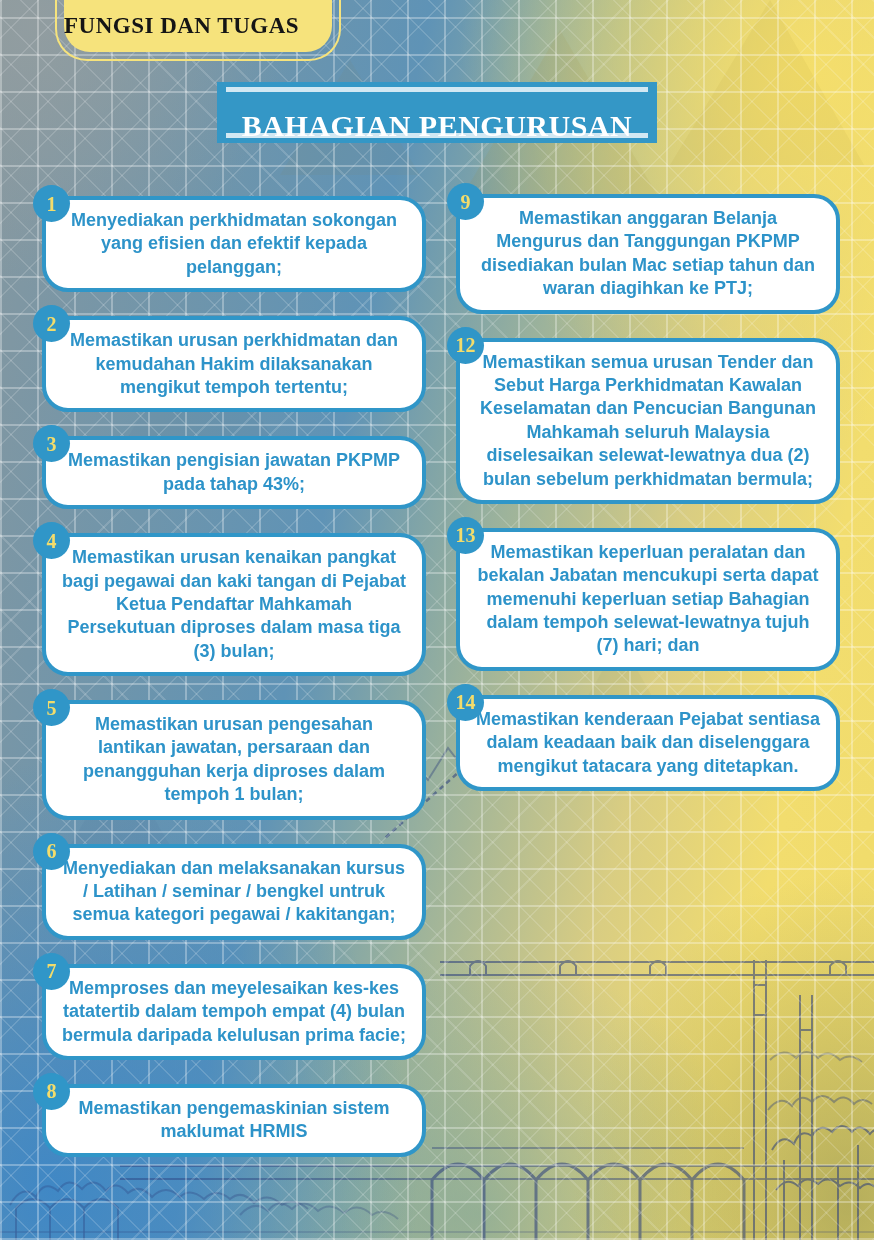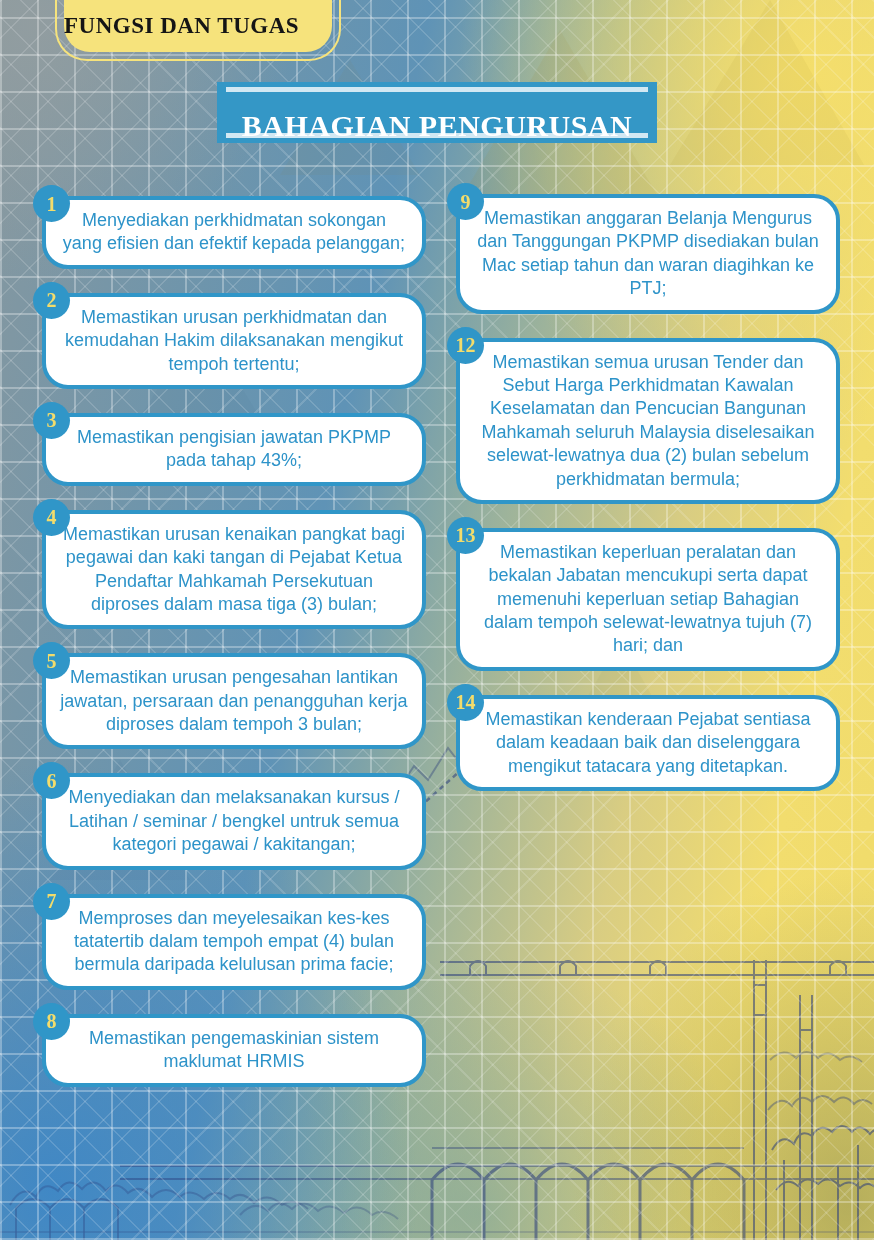--- a/index.html
+++ b/index.html
@@ -70,21 +70,21 @@
   .task-box{
     background:#ffffff;
     border:4px solid var(--accent-blue);
     border-radius:26px;
     padding:9px 14px;
     min-height:46px;
     display:flex;align-items:center;justify-content:center;
     text-align:center;
   }
   .task-text{
-    font-weight:normal;font-size:18px;line-height:1.3;
+    font-weight:bold;font-size:18px;line-height:1.3;
     color:var(--text-blue);
   }
   .badge{
     position:absolute;top:-11px;left:-9px;z-index:4;
     width:37px;height:37px;border-radius:50%;
     background:var(--accent-blue);
     display:flex;align-items:center;justify-content:center;
   }
   .badge-num{
     font-family:"Liberation Serif", serif;font-weight:bold;font-size:20px;
@@ -183,21 +183,21 @@
       </div>
       <div class="task-box">
         <div class="task-text">Memastikan urusan kenaikan pangkat bagi pegawai dan kaki tangan di Pejabat Ketua Pendaftar Mahkamah Persekutuan diproses dalam masa tiga (3) bulan;</div>
       </div>
     </div>
       <div class="task">
       <div class="badge">
         <span class="badge-num">5</span>
       </div>
       <div class="task-box">
-        <div class="task-text">Memastikan urusan pengesahan lantikan jawatan, persaraan dan penangguhan kerja diproses dalam tempoh 3 bulan;</div>
+        <div class="task-text">Memastikan urusan pengesahan lantikan jawatan, persaraan dan penangguhan kerja diproses dalam tempoh 1 bulan;</div>
       </div>
     </div>
       <div class="task">
       <div class="badge">
         <span class="badge-num">6</span>
       </div>
       <div class="task-box">
         <div class="task-text">Menyediakan dan melaksanakan kursus / Latihan / seminar / bengkel untruk semua kategori pegawai / kakitangan;</div>
       </div>
     </div>

